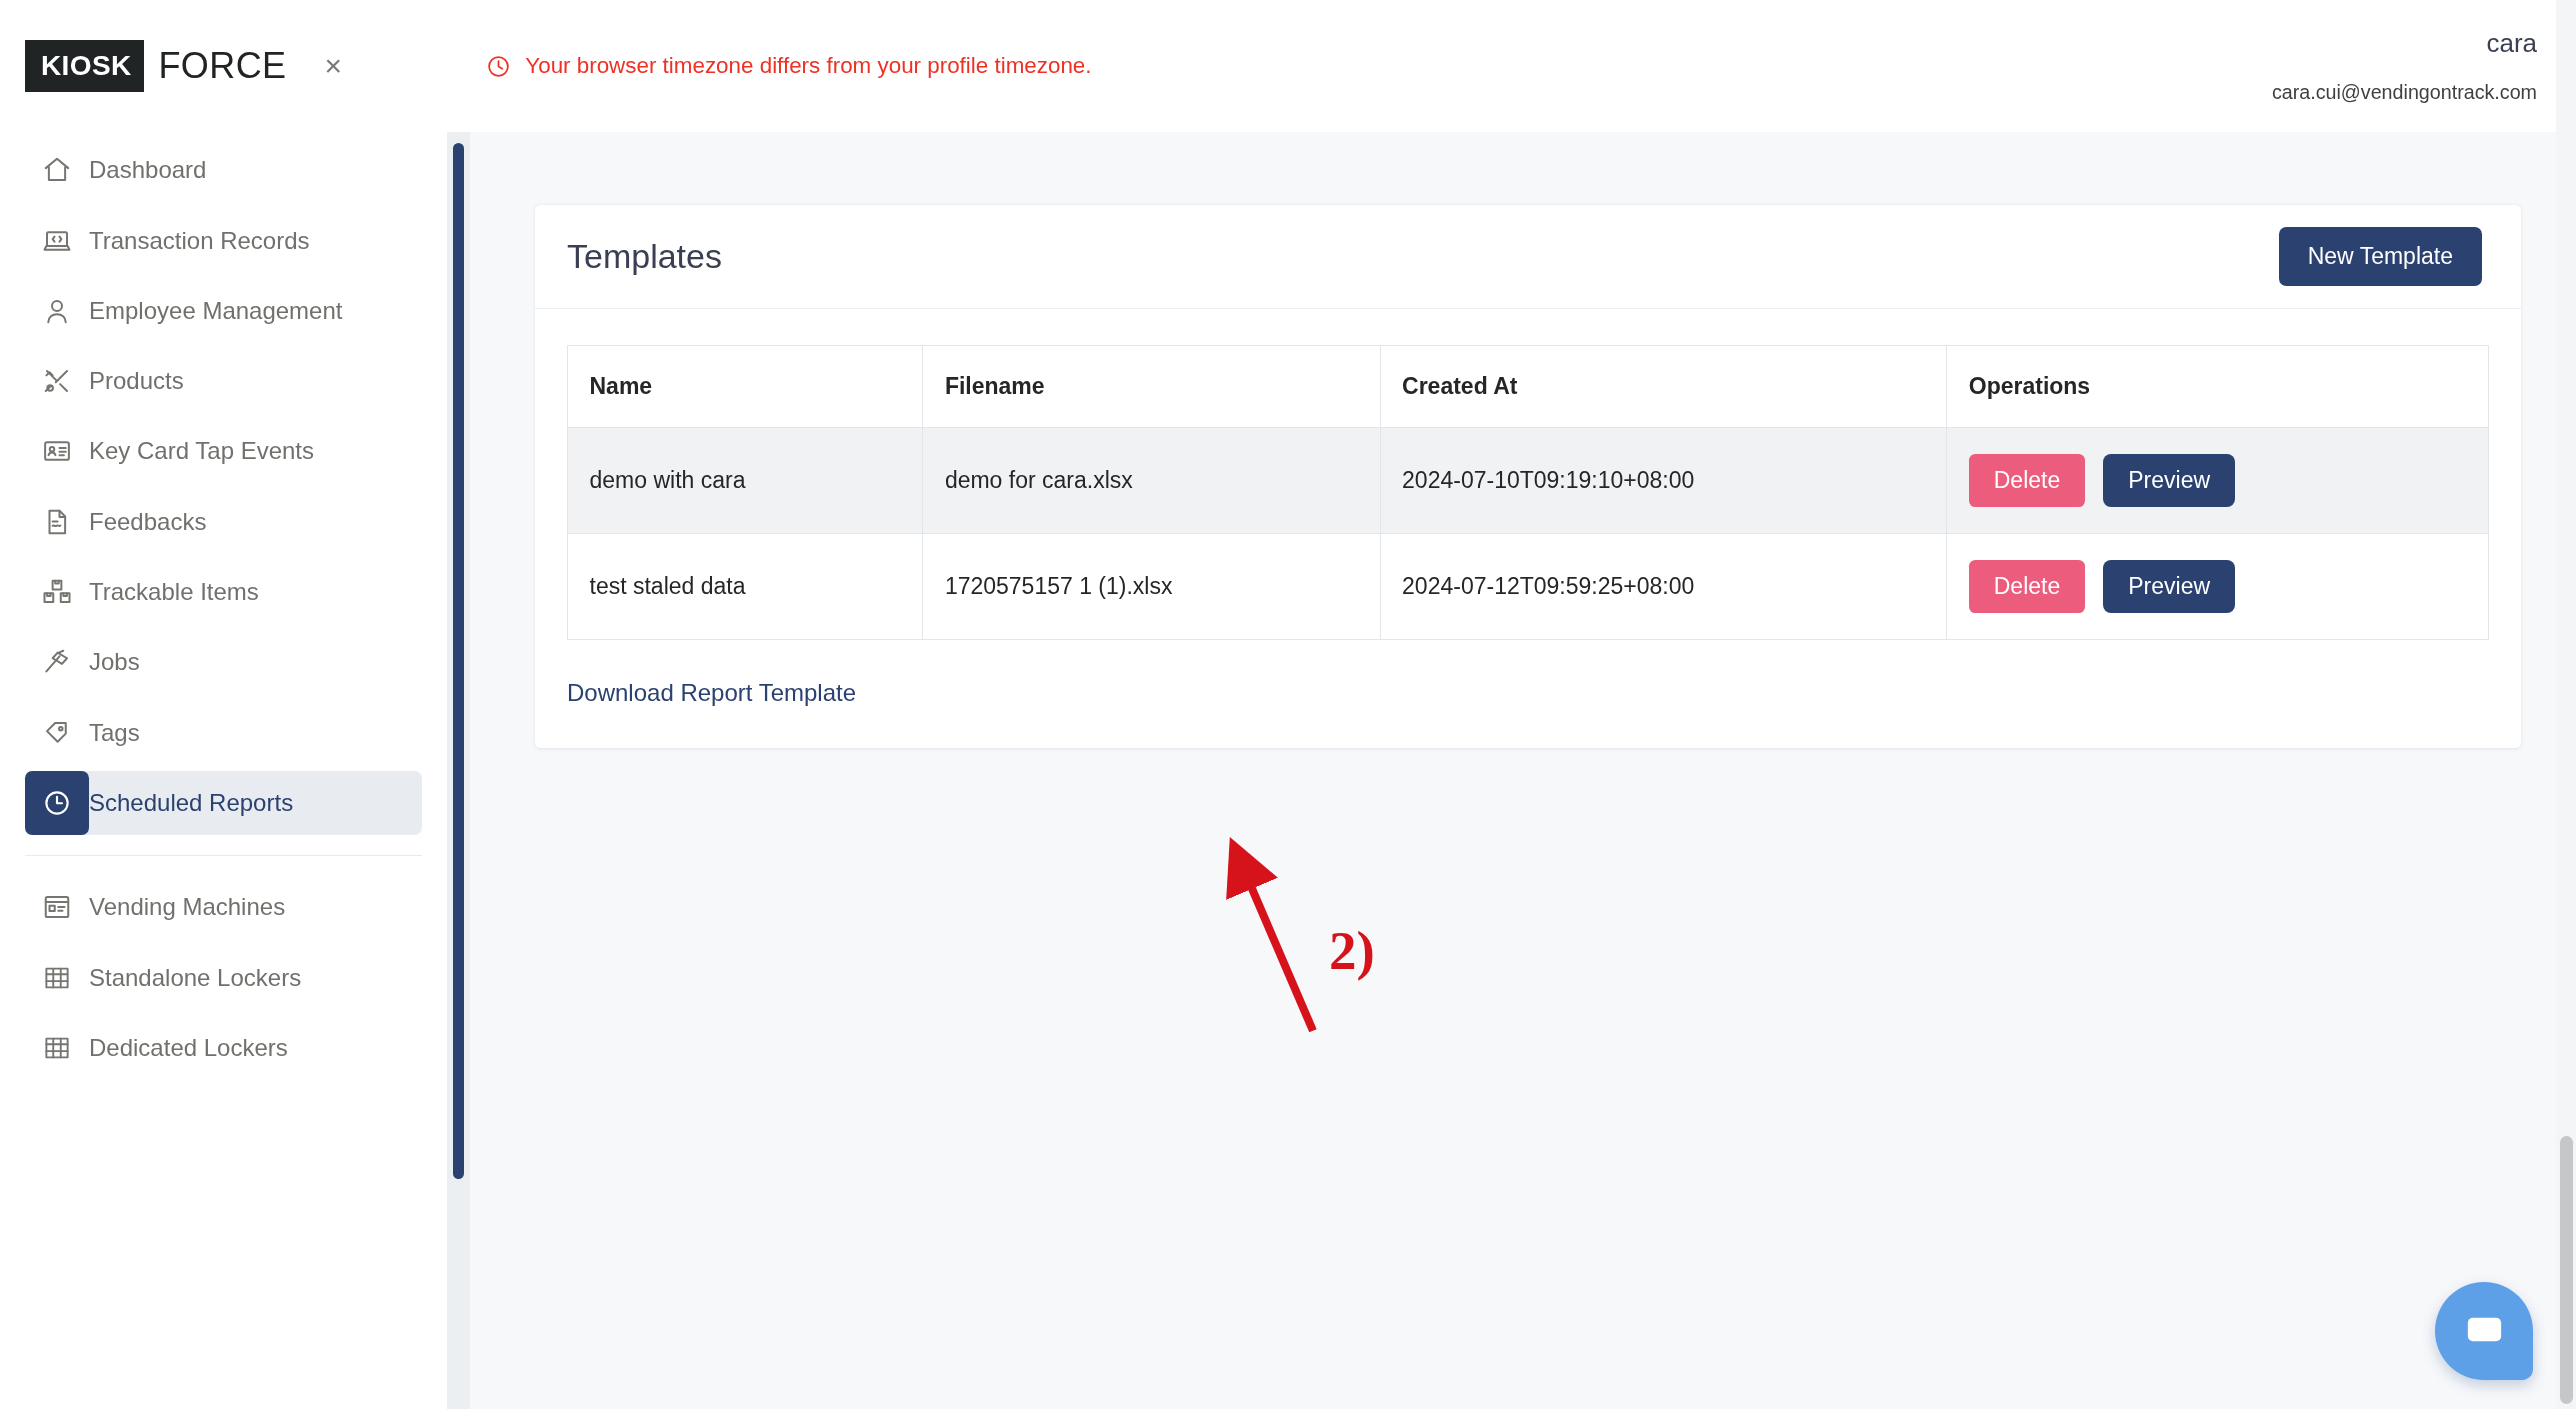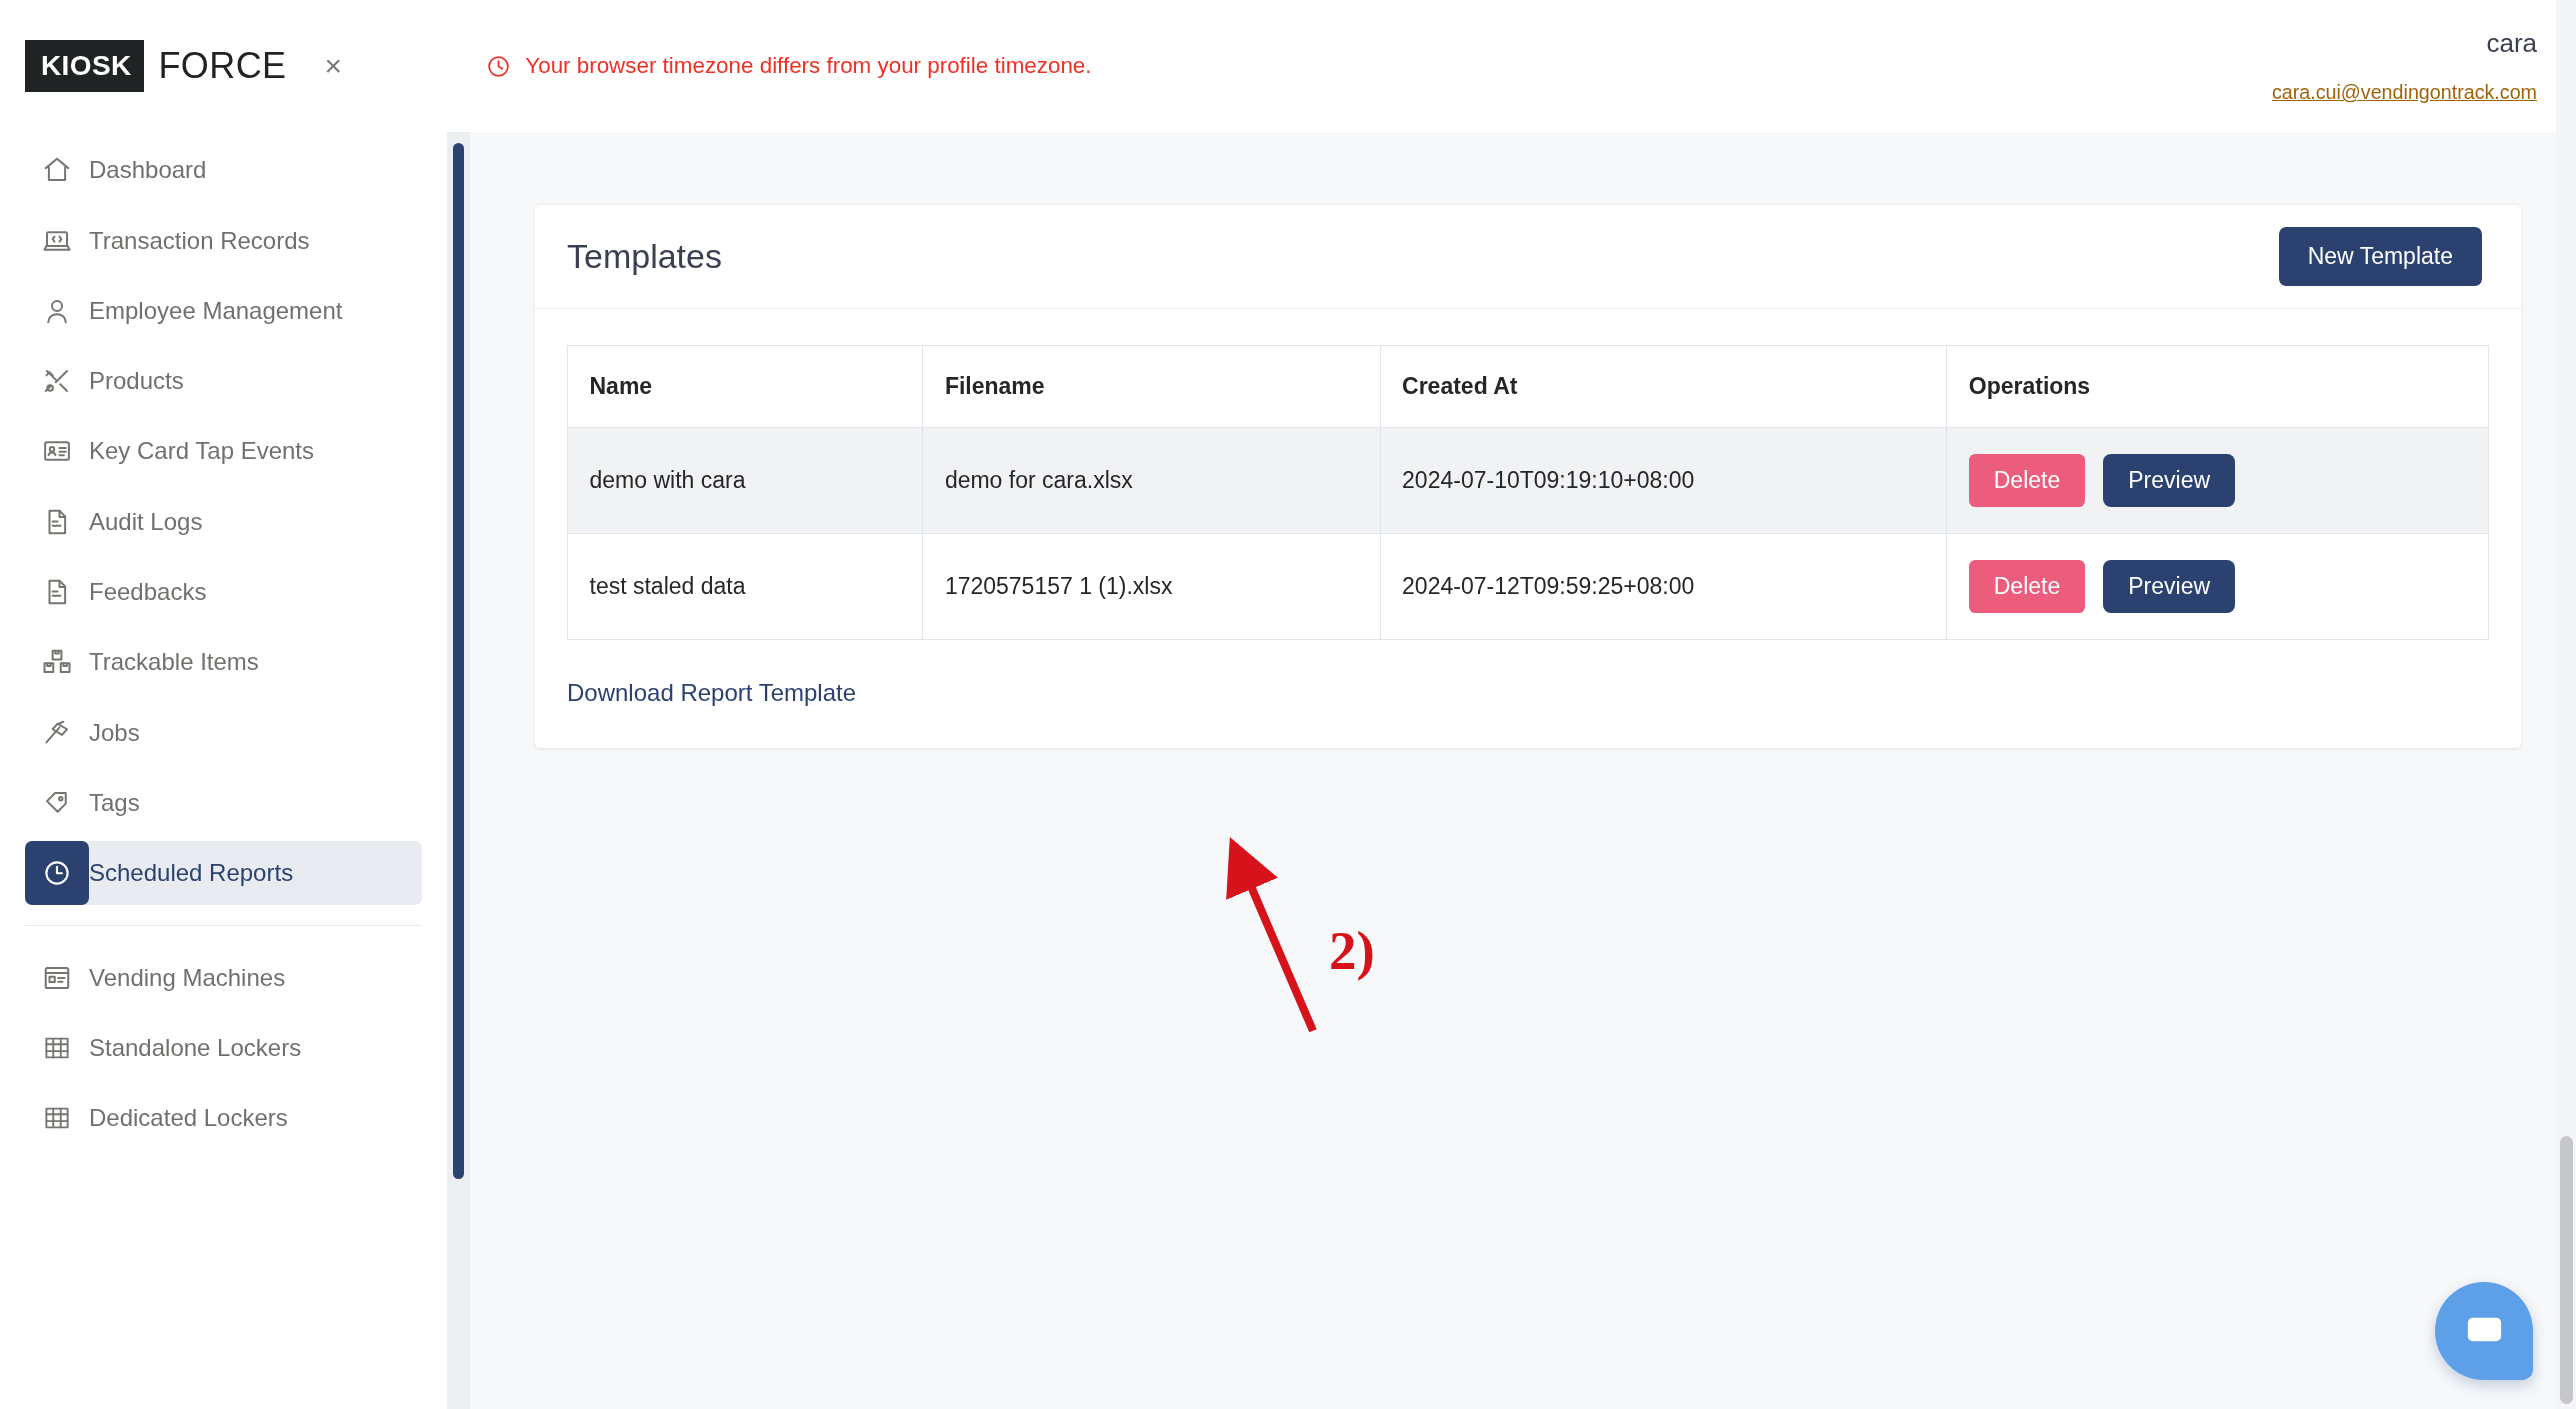--- a/index.html
+++ b/index.html
@@ -112,21 +112,21 @@
     color: #ee3124;
     font-size: 22.4px;
   }
   .timezone-warning .warn-icon {
     margin-right: 14.3px;
     display: flex;
     align-items: center;
   }
   .user-block { text-align: right; line-height: 1.35; }
   .user-name { font-size: 26px; color: #3a3f52; }
-  .user-email { font-size: 19.7px; color: #a16207; margin-top: 18px; text-decoration: underline; }
+  .user-email { font-size: 19.7px; color: #404040; margin-top: 18px; }
 
   .content-scroll {
     flex: 1 1 auto;
     position: relative;
     background: #f7f8fa;
     overflow: hidden;
     padding-left: 9px;
   }
 
   
@@ -318,31 +318,20 @@
             <circle cx="8" cy="10.5" r="1.8"></circle>
               <path d="M5.2 15.3c.4-1.4 1.5-2.2 2.8-2.2s2.4.8 2.8 2.2"></path>
             <path d="M14 9.5h5"></path>
               <path d="M14 12.5h5"></path>
               <path d="M14 15.3h3.5"></path>
           </svg>
         </span>
         <span class="nav-label">Key Card Tap Events</span>
       </div>
 
-      <div class="nav-item">
-        <span class="nav-icon">
-          <svg width="30" height="30" viewBox="0 0 24 24" fill="none" stroke="currentColor" stroke-width="1.6" stroke-linecap="round" stroke-linejoin="round">
-            <path d="M6 3h8l4.5 4.5V21H6z"></path>
-              <path d="M14 3v5h4.5"></path>
-            <path d="M8.5 11.5h4"></path>
-              <path d="M8.5 15c1-1 2 1 3 0s2 1 3.2-.2"></path>
-          </svg>
-        </span>
-        <span class="nav-label">Audit Logs</span>
-      </div>
 
       <div class="nav-item">
         <span class="nav-icon">
           <svg width="30" height="30" viewBox="0 0 24 24" fill="none" stroke="currentColor" stroke-width="1.6" stroke-linecap="round" stroke-linejoin="round">
             <path d="M6 3h8l4.5 4.5V21H6z"></path>
               <path d="M14 3v5h4.5"></path>
             <path d="M8.5 11.5h4"></path>
               <path d="M8.5 15c1-1 2 1 3 0s2 1 3.2-.2"></path>
           </svg>
         </span>

